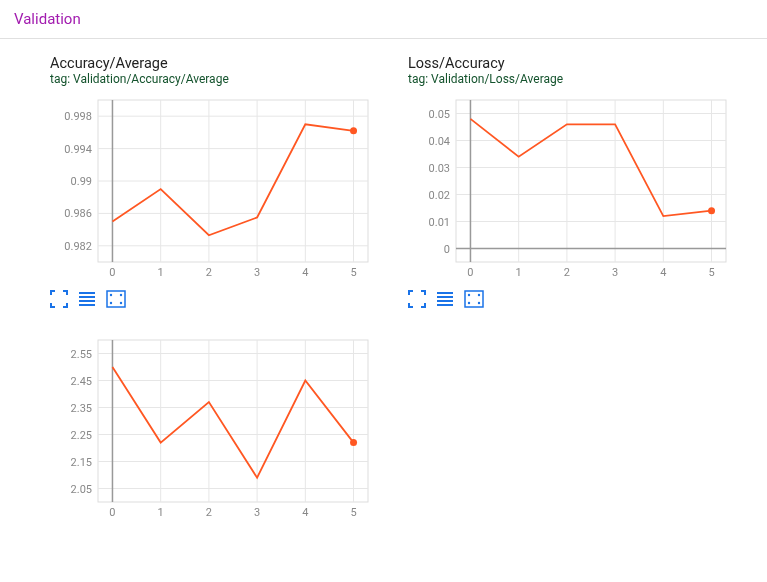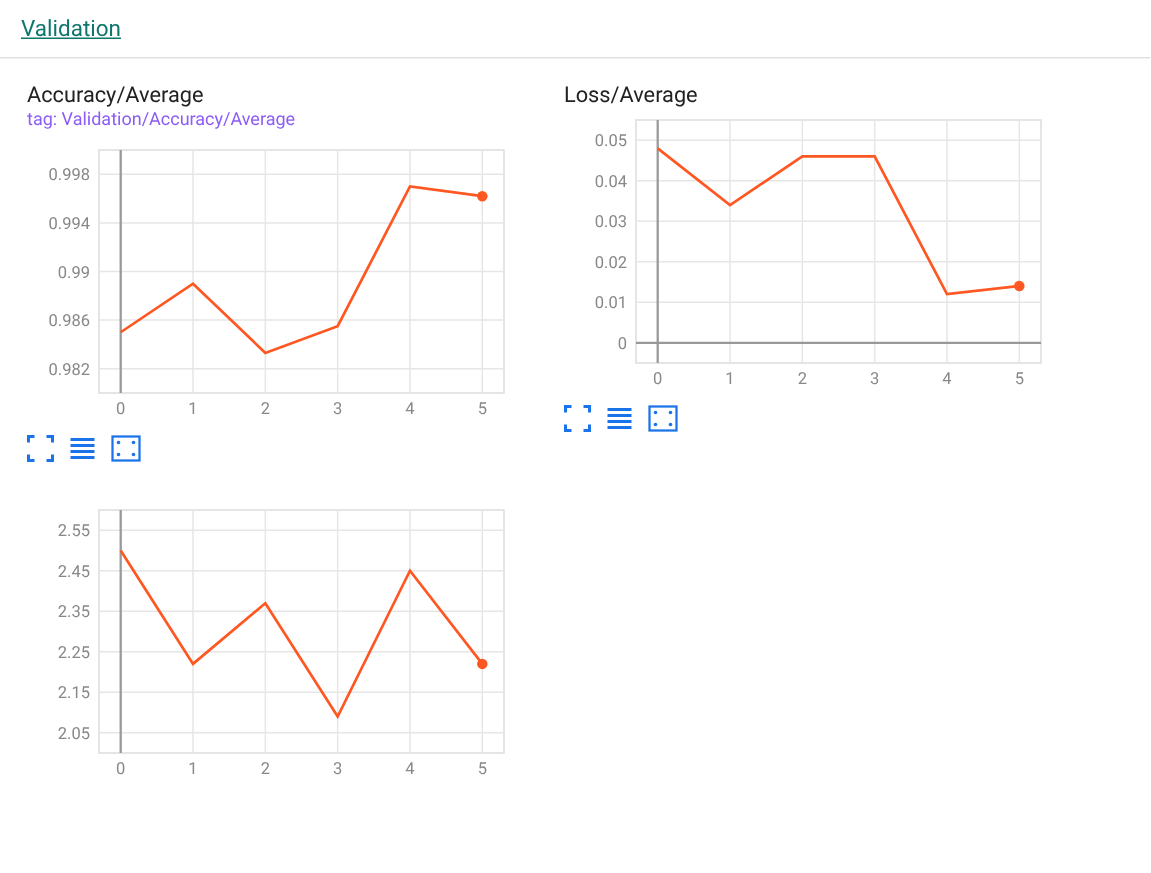--- a/index.html
+++ b/index.html
@@ -1,22 +1,22 @@
 <!DOCTYPE html>
 <html><head>
 <meta charset="utf-8">
 <style>
   * { box-sizing: border-box; margin: 0; padding: 0; }
   body { font-family: Roboto, Arial, sans-serif; font-size: 13px; color: #333; background: #fff; width: 767px; }
-  .section-header { padding: 10px 14px; border-bottom: 1px solid #e0e0e0; font-size: 15px; color: #0f766e; text-decoration: underline; }
-  .content { padding: 16px 18px; }
+  .section-header { padding: 10px 14px; border-bottom: 1px solid #e0e0e0; font-size: 15px; color: #a21caf; }
+  .content { padding: 16px 18px; margin-left: 32px; }
   .chart-grid { display: flex; flex-wrap: wrap; gap: 24px 28px; }
   .chart-card { width: 330px; }
   .chart-title { font-size: 14.5px; font-weight: 400; color: #222; }
-  .chart-tag { font-size: 12px; color: #8b5cf6; margin-bottom: 6px; }
+  .chart-tag { font-size: 12px; color: #14532d; margin-bottom: 6px; }
   .chart-svg { display: block; }
   .toolbar { display: flex; gap: 10px; margin-top: 8px; }
   .toolbar svg { display: block; }
   .icon-btn { cursor: pointer; color: #1a73e8; }
   .grid { stroke: #e6e6e6; stroke-width: 1; }
   .zeroline { stroke: #999; stroke-width: 1.5; }
   .series { stroke: #ff5722; stroke-width: 1.8; fill: none; }
   .marker { fill: #ff5722; }
   .ticklabel { font-size: 11px; fill: #888; }
 </style>
@@ -88,21 +88,22 @@
               <circle cx="5" cy="5" r="1.2" fill="#1a73e8"></circle>
               <circle cx="15" cy="5" r="1.2" fill="#1a73e8"></circle>
               <circle cx="5" cy="13" r="1.2" fill="#1a73e8"></circle>
               <circle cx="15" cy="13" r="1.2" fill="#1a73e8"></circle>
             </svg>
           </span>
       </div>
     </div>
 
     <div class="chart-card">
-      <div class="chart-title">Loss/Average</div>
+      <div class="chart-title">Loss/Accuracy</div>
+      <div class="chart-tag">tag: Validation/Loss/Average</div>
       <svg class="chart-svg" width="330" height="190">
           <rect x="48" y="8" width="270" height="162" fill="none" stroke="#ddd"></rect>
           <line x1="48" x2="318" y1="156.5" y2="156.5" class="grid"></line>
           <text x="42" y="160.5" text-anchor="end" class="ticklabel">0</text>
           <line x1="48" x2="318" y1="129.5" y2="129.5" class="grid"></line>
           <text x="42" y="133.5" text-anchor="end" class="ticklabel">0.01</text>
           <line x1="48" x2="318" y1="102.5" y2="102.5" class="grid"></line>
           <text x="42" y="106.5" text-anchor="end" class="ticklabel">0.02</text>
           <line x1="48" x2="318" y1="75.50000000000001" y2="75.50000000000001" class="grid"></line>
           <text x="42" y="79.50000000000001" text-anchor="end" class="ticklabel">0.03</text>

